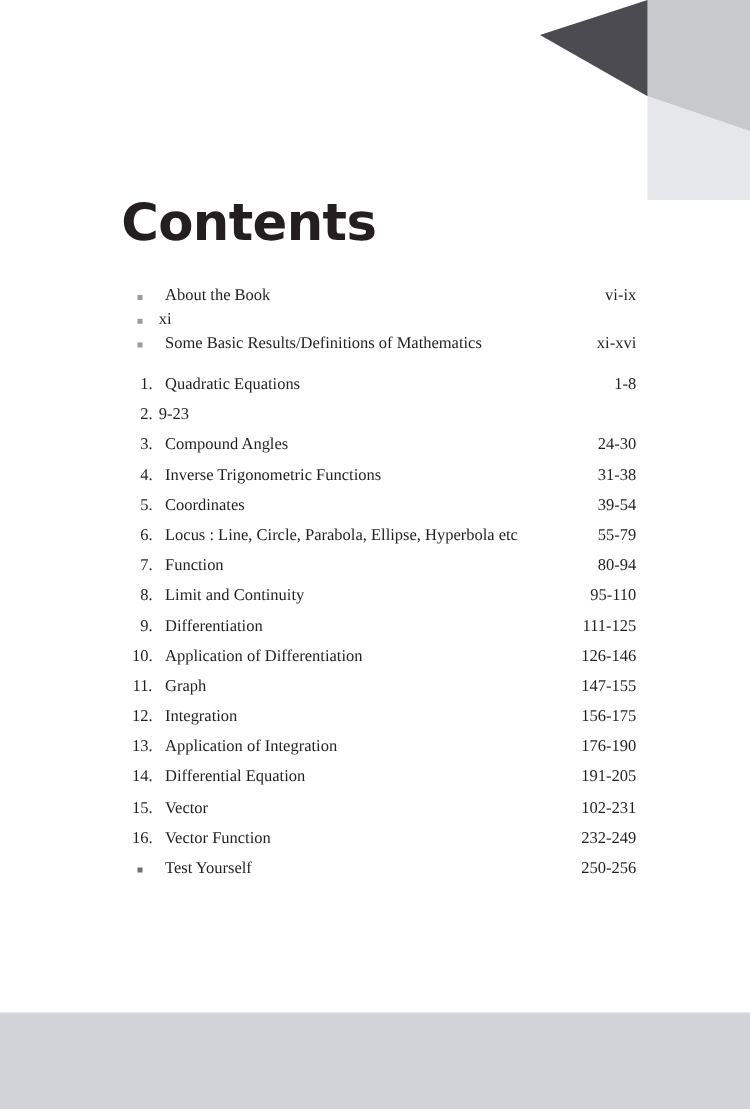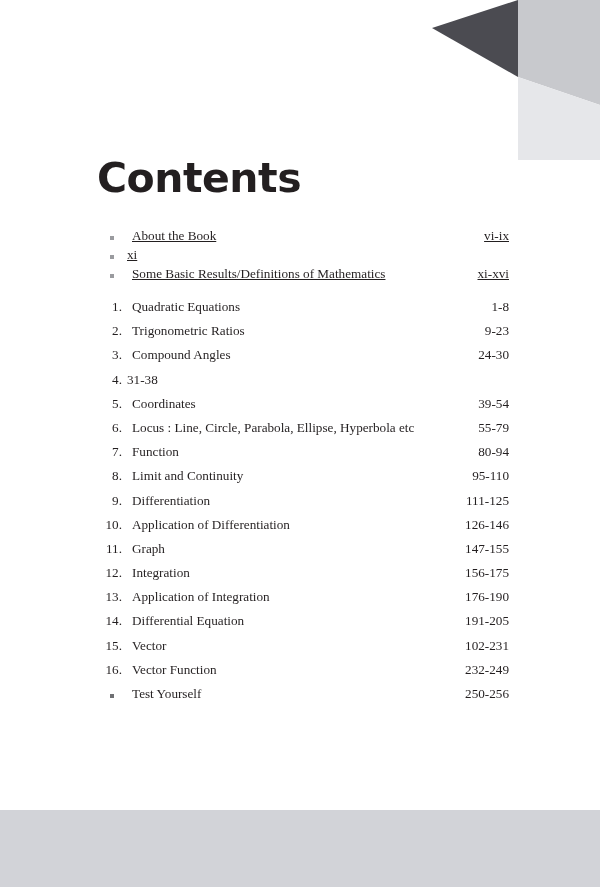--- a/index.html
+++ b/index.html
@@ -62,21 +62,20 @@
     display: flex;
     align-items: baseline;
     width: 100%;
     font-size: 13.2px;
     color: #231f20;
   }
 
   
   .front-rows .toc-row {
     height: 19px;
-    text-decoration: underline;
   }
   
   .chapter-rows .toc-row {
     height: 24.2px;
   }
 
   .marker {
     width: 30px;
     flex: 0 0 30px;
     text-align: right;
@@ -170,32 +169,32 @@
   <div class="chapter-rows">
 
     <div class="toc-row">
       <span class="marker">1.</span>
       <span class="label">Quadratic Equations</span>
       <span class="pages">1-8</span>
     </div>
 
     <div class="toc-row">
       <span class="marker">2.</span>
-      <span class="label">Trigonometric Ratios</span>
       <span class="pages">9-23</span>
     </div>
 
     <div class="toc-row">
       <span class="marker">3.</span>
       <span class="label">Compound Angles</span>
       <span class="pages">24-30</span>
     </div>
 
     <div class="toc-row">
       <span class="marker">4.</span>
+      <span class="label">Inverse Trigonometric Functions</span>
       <span class="pages">31-38</span>
     </div>
 
     <div class="toc-row">
       <span class="marker">5.</span>
       <span class="label">Coordinates</span>
       <span class="pages">39-54</span>
     </div>
 
     <div class="toc-row">

